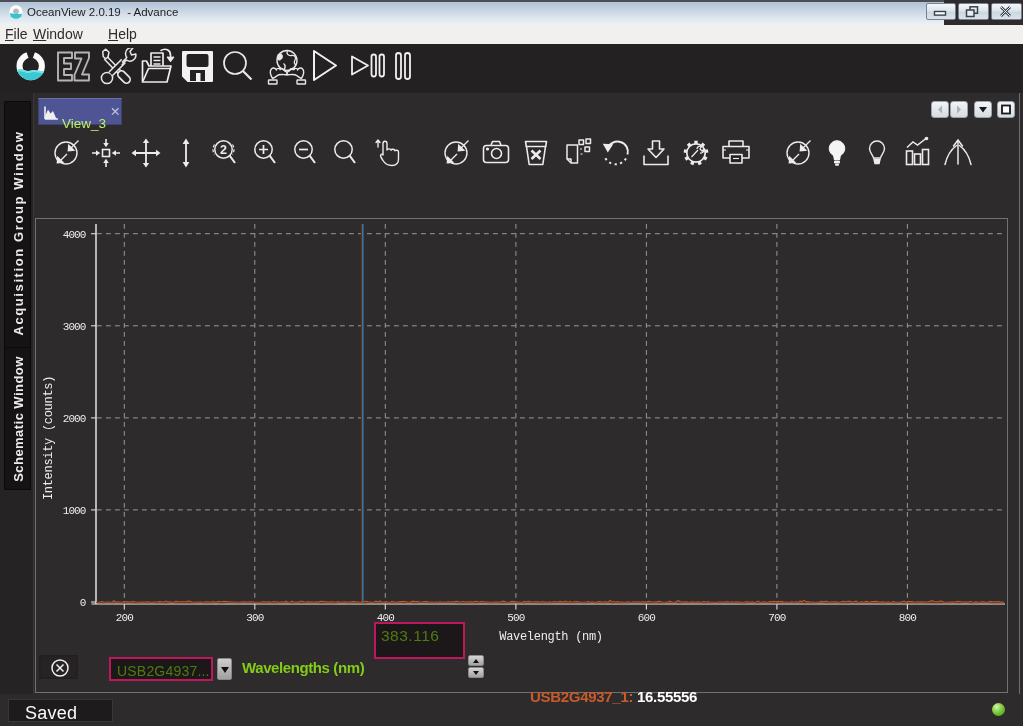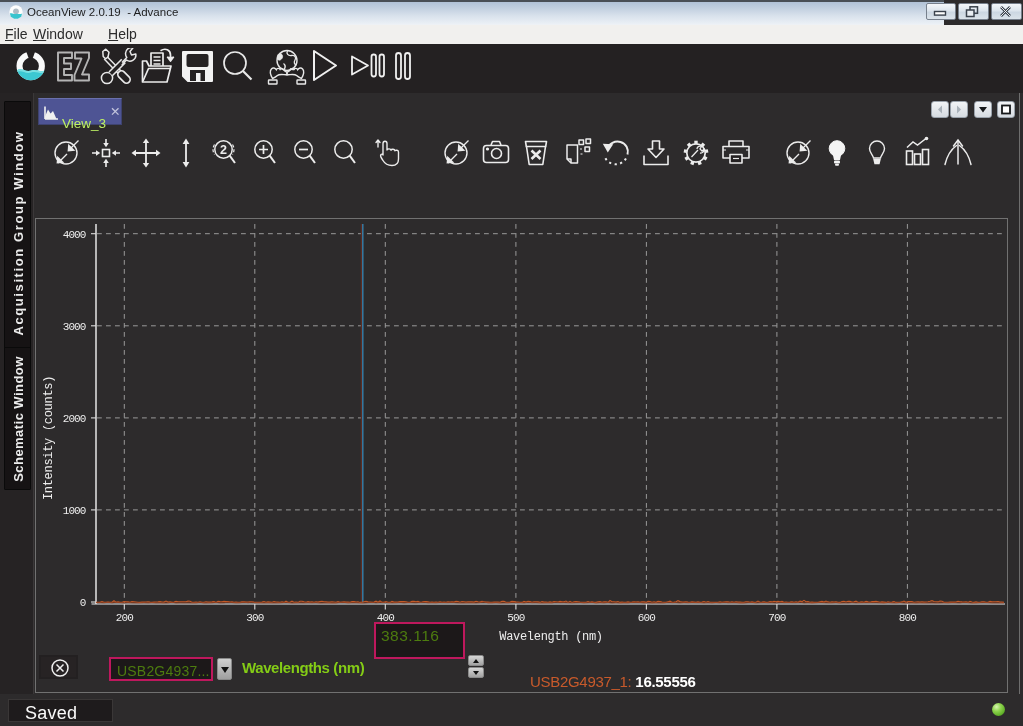--- a/index.html
+++ b/index.html
@@ -23,21 +23,21 @@
 #rightline{left:1019px;top:93px;width:1px;height:601px;background:#6e6e6e}
 .ctl-dark{background:#1c1819;border:2px solid #be185d;box-sizing:border-box;color:#4d7c0f}
 #xbtn{left:39px;top:655px;width:39px;height:24px;background:#272324 !important;border-color:#232021 !important}
 #combo{left:109px;top:657px;width:104px;height:24px;font-size:14px;letter-spacing:0.2px}
 #combo span{position:absolute;left:6px;top:4px}
 #combobtn{left:217px;top:658px;width:15px;height:22px;background:linear-gradient(180deg,#cfcfcf,#9f9f9f);border:1px solid #8a8a8a;border-radius:2px;box-sizing:border-box}
 #wavlbl{left:242px;top:659px;font-size:15px;font-weight:bold;color:#84cc16;letter-spacing:-0.4px}
 #spin{left:374px;top:622px;width:91px;height:37px;font-size:15px}
 #spin span{position:absolute;left:5px;top:3px;font-size:15.5px;letter-spacing:0.5px}
 .spinbtn{left:468px;width:16px;height:11px;background:linear-gradient(180deg,#d6d6d6,#a2a2a2);border:1px solid #8a8a8a;border-radius:2px;box-sizing:border-box}
-#reading{left:530px;top:673px;font-size:15px;font-weight:normal;color:#c85a2b;letter-spacing:-0.3px}
+#reading{left:530px;top:688px;font-size:15px;font-weight:bold;color:#c85a2b;letter-spacing:-0.3px}
 #reading b{color:#ffffff}
 #savedtab{left:8px;top:699px;width:105px;height:23px;background:#1e1b1c;border:1px solid #3a3737;box-sizing:border-box}
 #savedtab span{position:absolute;left:16px;top:3px;color:#fafafa;font-weight:normal;font-size:18px;letter-spacing:0.25px}
 #greendot{left:992px;top:703px;width:13px;height:13px;border-radius:50%;background:radial-gradient(circle at 35% 30%,#d8f5b2 0,#8ed44e 35%,#5aab24 75%,#3f8a12 100%)}
 .tri-dn{width:0;height:0;border-left:4px solid transparent;border-right:4px solid transparent;border-top:6px solid #111;position:absolute}
 .tri-up-s{width:0;height:0;border-left:3.5px solid transparent;border-right:3.5px solid transparent;border-bottom:4.5px solid #111;position:absolute}
 .tri-dn-s{width:0;height:0;border-left:3.5px solid transparent;border-right:3.5px solid transparent;border-top:4.5px solid #111;position:absolute}
 </style></head>
 <body>
 <div id="titlebar" class="abs">

